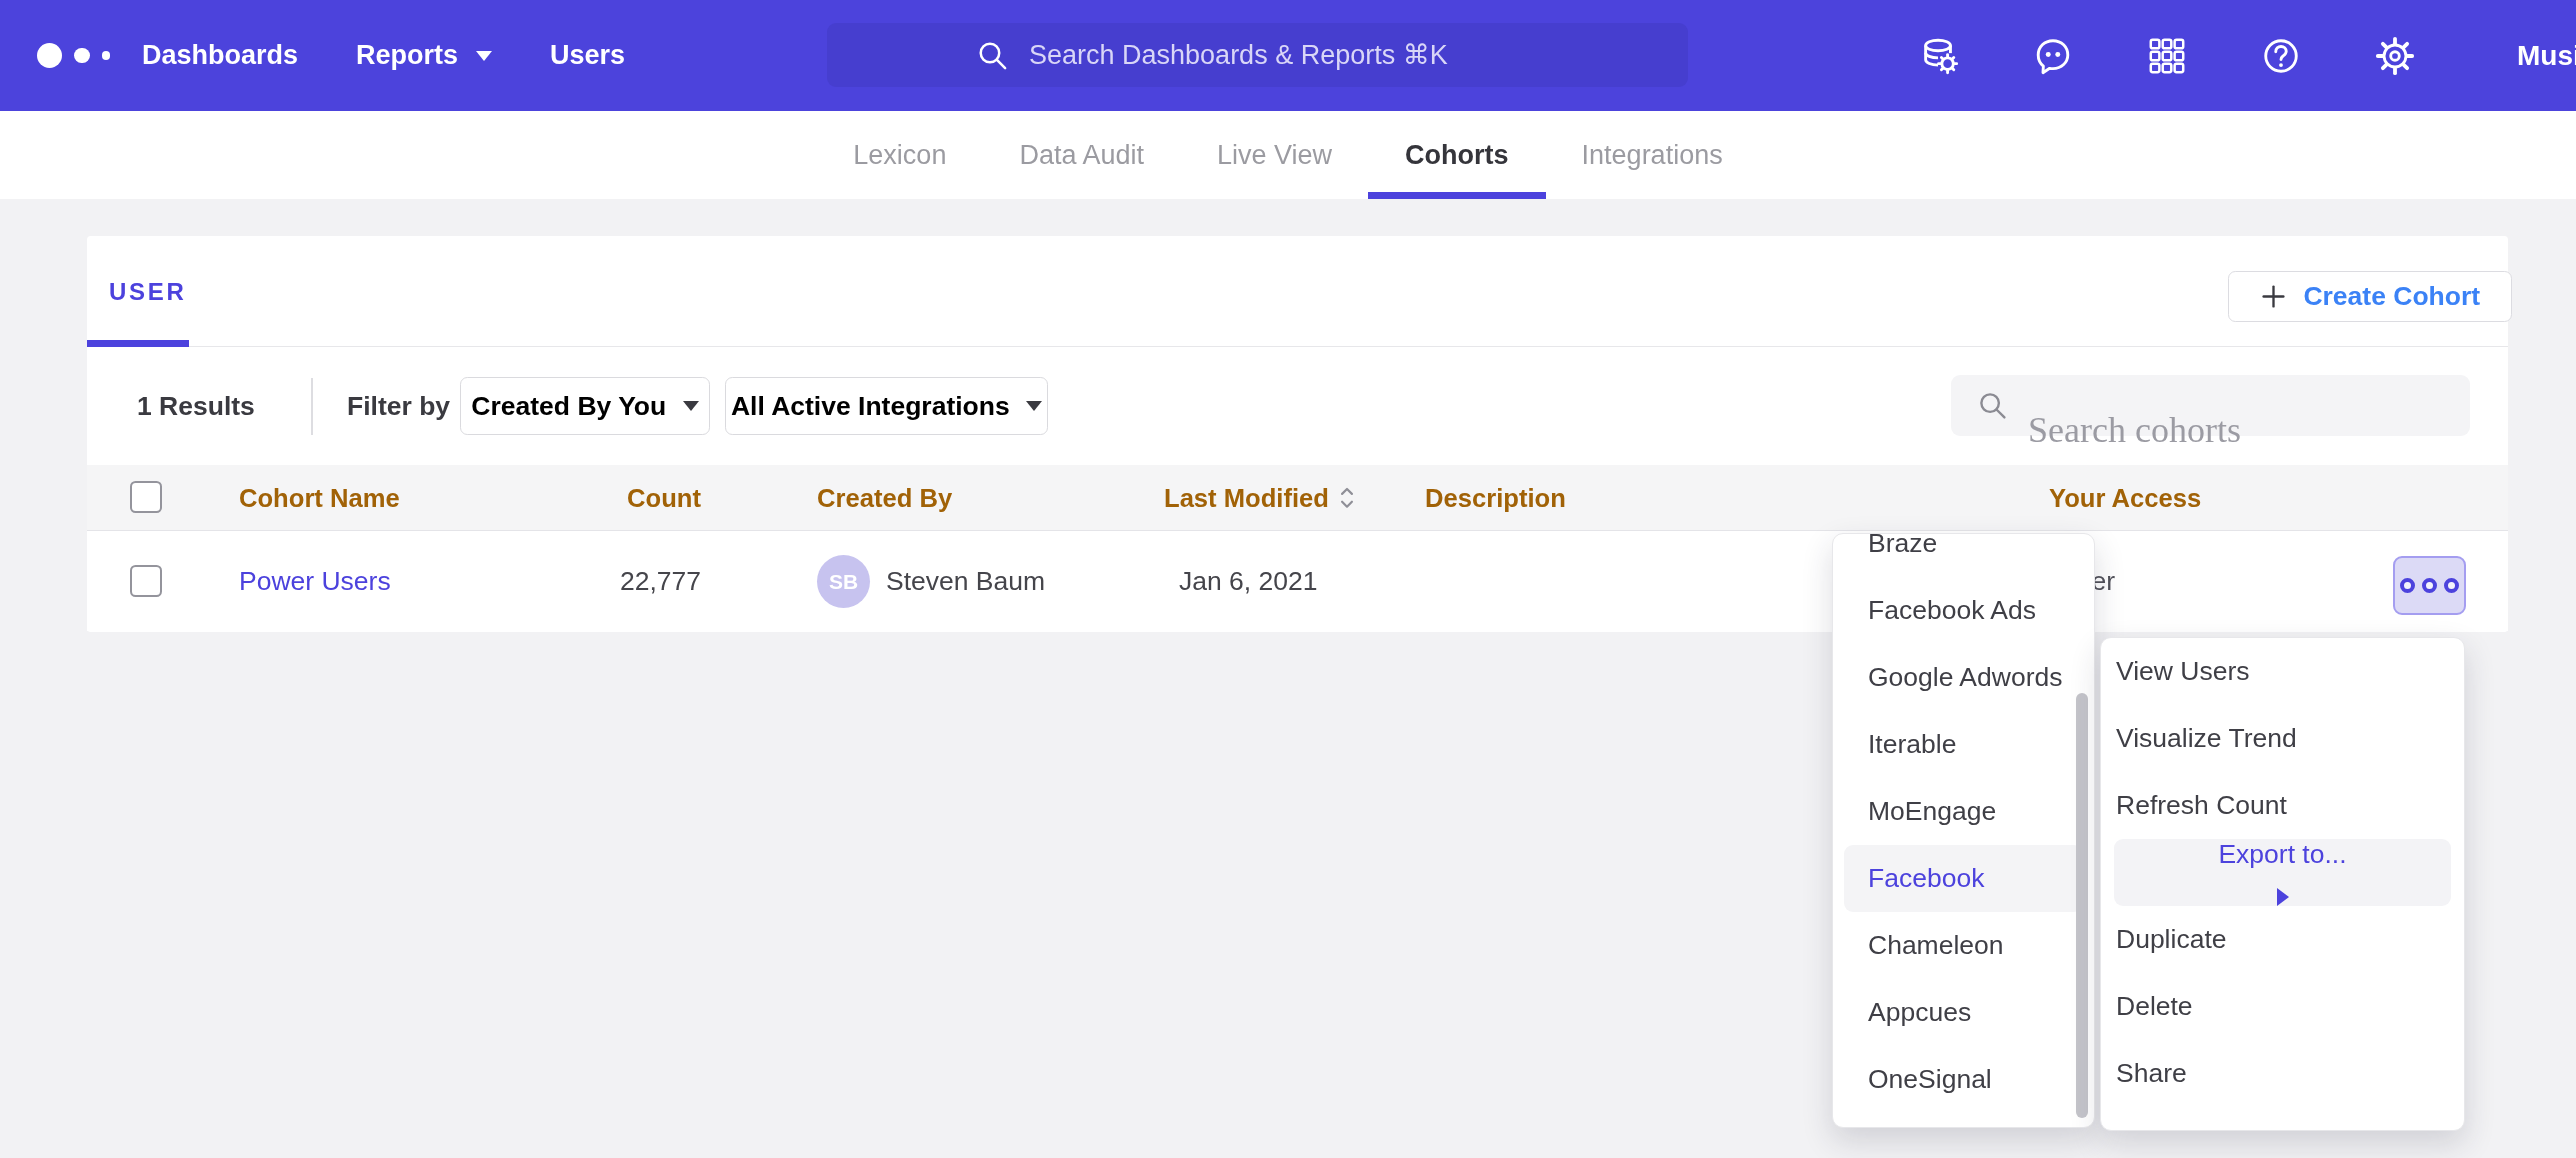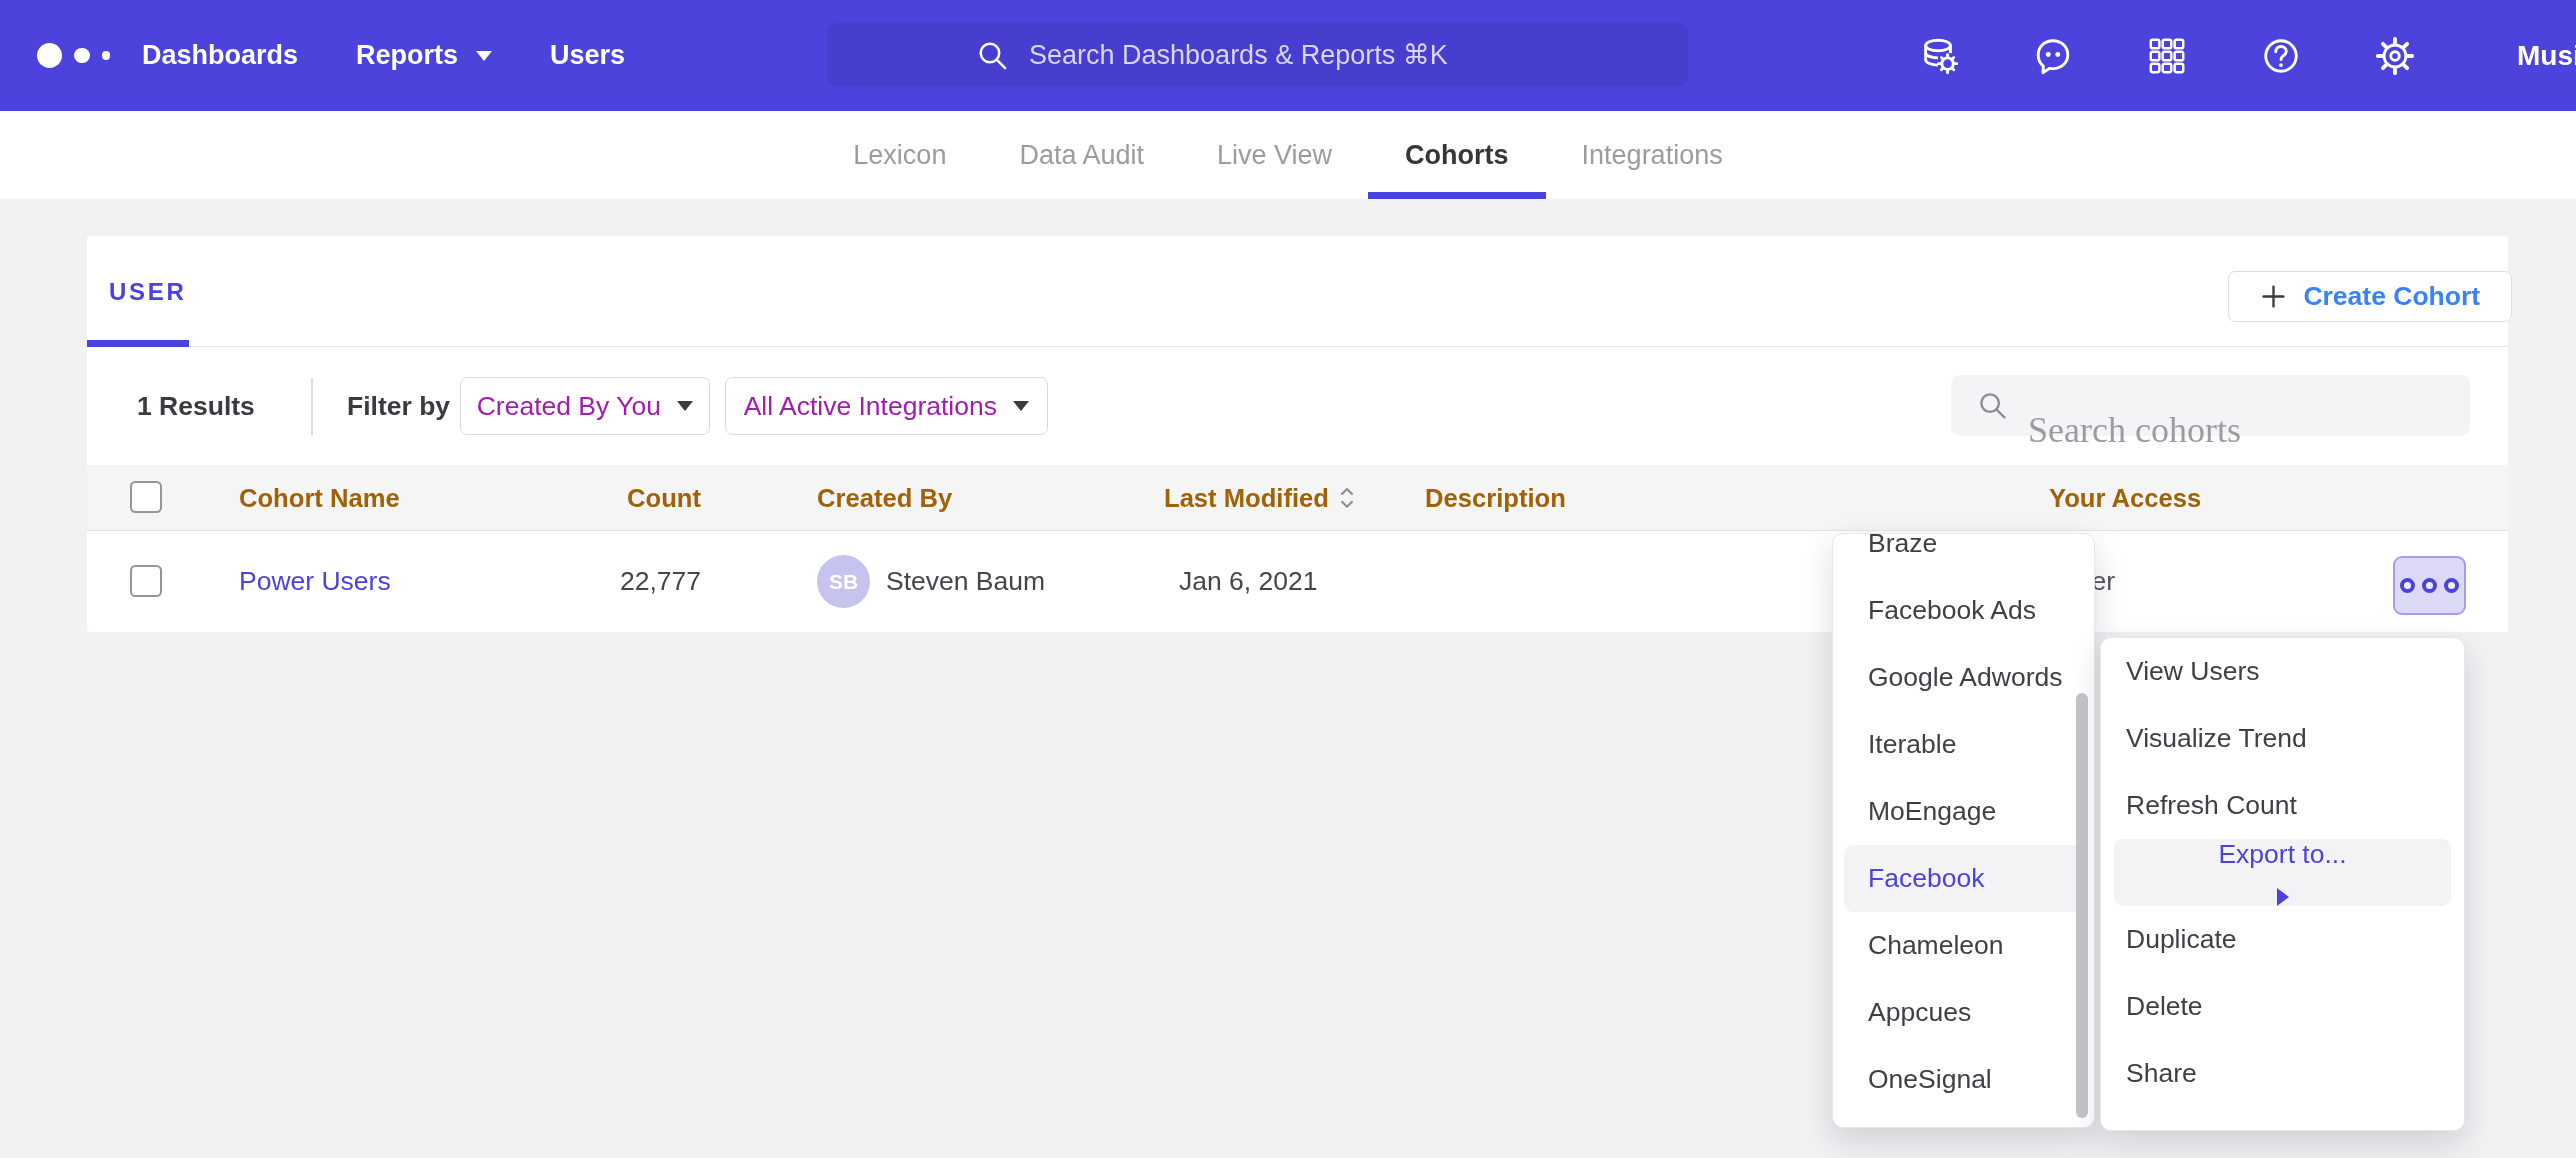--- a/index.html
+++ b/index.html
@@ -43,22 +43,22 @@
                 border:1.8px solid #dcdce1; border-radius:7.3px; display:flex; align-items:center; gap:16.4px; cursor:pointer; }
   .create-btn .lbl { font-size:26.5px; font-weight:600; color:#3b82f6; white-space:nowrap; }
 
   .filters { position:absolute; left:0; top:111px; width:2421px; height:118px; }
   .results { position:absolute; left:50px; top:0; height:118px; display:flex; align-items:center;
              font-size:26.5px; font-weight:600; color:#3a3a40; }
   .vdiv { position:absolute; left:224px; top:31px; width:1.8px; height:57px; background:#dddde1; }
   .filter-by { position:absolute; left:260px; top:0; height:118px; display:flex; align-items:center;
                font-size:26.5px; font-weight:600; color:#3a3a40; }
   .drop-btn { position:absolute; top:30px; height:58px; background:#fff; border:1.8px solid #dadade; border-radius:7.3px;
-              display:flex; align-items:center; justify-content:center; gap:16.4px; font-size:26.5px; font-weight:400;
-              color:#a21caf; cursor:pointer; white-space:nowrap; }
+              display:flex; align-items:center; justify-content:center; gap:16.4px; font-size:26.5px; font-weight:700;
+              color:#000000; cursor:pointer; white-space:nowrap; }
   .drop-created { left:373px; width:250px; }
   .drop-integrations { left:638px; width:323px; }
   .cohort-search { position:absolute; left:1864px; top:28px; width:519px; height:61px; background:#f4f4f6; border-radius:9px;
                    display:flex; align-items:center; gap:18px; padding:0 24px; }
   .cohort-search input { background:transparent; border:none; outline:none; font-size:36px; color:#55555c; width:402px;
                          font-family:Liberation Serif, serif;margin-top:48px; }
   .cohort-search input::placeholder { color:#9b9ba3; opacity:1; }
 
   .thead { position:absolute; left:0; top:229px; width:2421px; height:66px; background:#f5f5f6; border-bottom:1.8px solid #e4e4e8; }
   .th { position:absolute; top:0; height:66px; display:flex; align-items:center; font-size:25.6px; font-weight:700; color:#a16207; white-space:nowrap; }
@@ -78,21 +78,21 @@
   .menu { position:absolute; background:#fff; border:0.9px solid #e7e7ea; border-radius:11px;
           box-shadow:0 12.8px 31px rgba(35,35,60,0.16); overflow:hidden; }
   .submenu { left:1832px; top:533px; width:263px; height:595px; z-index:20; }
   .submenu ul { list-style:none; margin-top:-24px; }
   .submenu li { height:67px; display:flex; align-items:center; padding-left:35px; font-size:26.5px; color:#3f3f46; cursor:pointer; }
   .submenu li.selected { margin:0 11px; padding-left:24px; background:#f4f4f6; border-radius:9px; color:#4c42dd; }
   .sb-thumb { position:absolute; right:6.4px; top:159px; width:12px; height:425px; background:#c4c4ca; border-radius:6.4px; cursor:pointer; }
 
   .ctxmenu { left:2100px; top:637px; width:365px; height:494px; z-index:30; }
   .ctxmenu ul { list-style:none; }
-  .ctxmenu li { height:67px; display:flex; align-items:center; padding-left:25px; font-size:26.5px; color:#3f3f46; cursor:pointer; }
+  .ctxmenu li { height:67px; display:flex; align-items:center; padding-left:15px; font-size:26.5px; color:#3f3f46; cursor:pointer; }
   .ctxmenu li.selected { margin:0 12.8px; padding-left:22px; background:#f3f3f6; border-radius:9px; color:#4c42dd;
                          justify-content:space-between; padding-right:22px;flex-direction:column; }
   .arrow-right { width:0; height:0; border-top:9px solid transparent; border-bottom:9px solid transparent; border-left:12.8px solid #4c42dd; }
   .caret-down { width:0; height:0; border-left:8.2px solid transparent; border-right:8.2px solid transparent; border-top:10px solid #fff; }
   .caret-dark { border-top-color:#3a3a40; }
 </style>
 </head>
 <body>
 
 <div class="screen">

